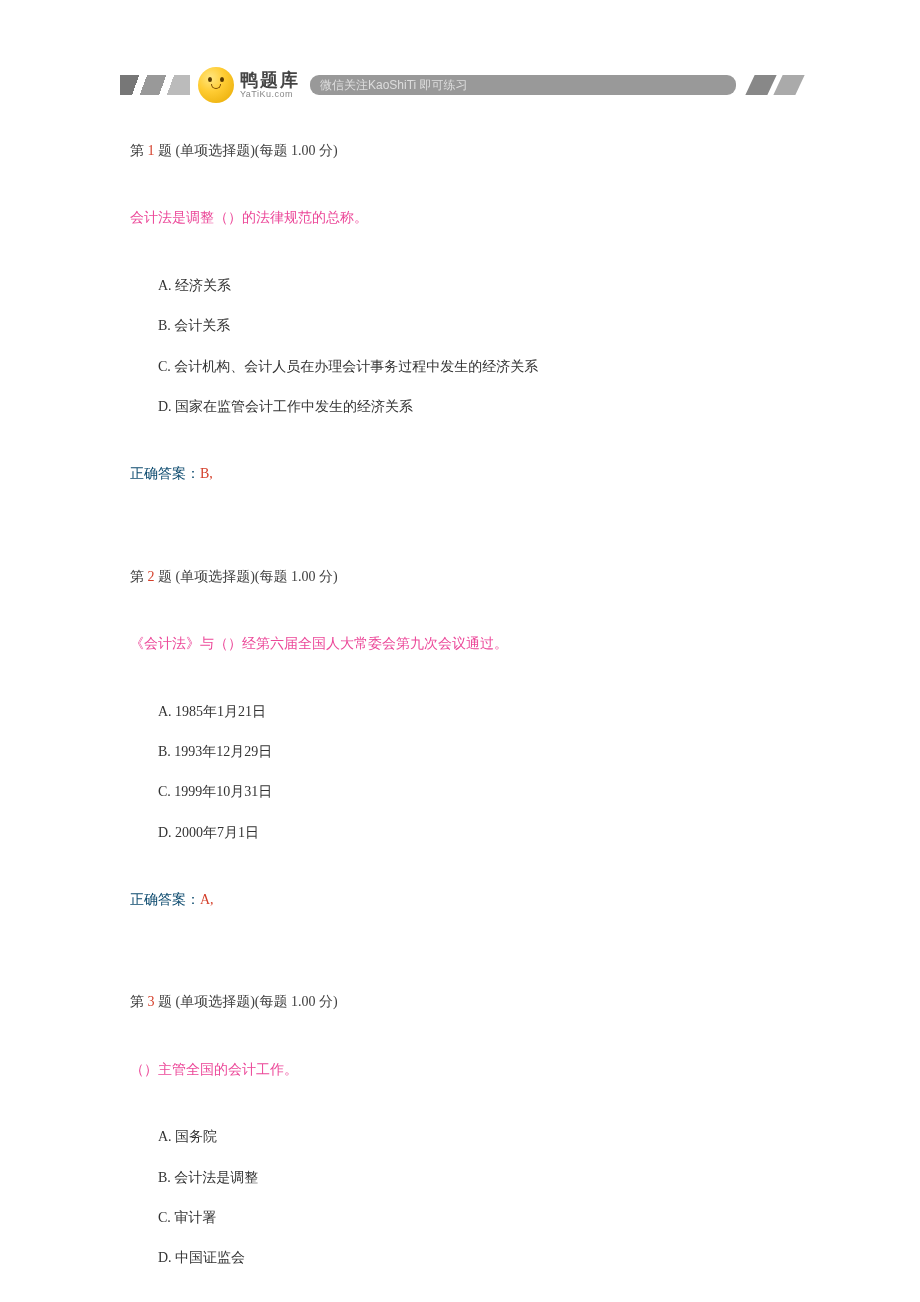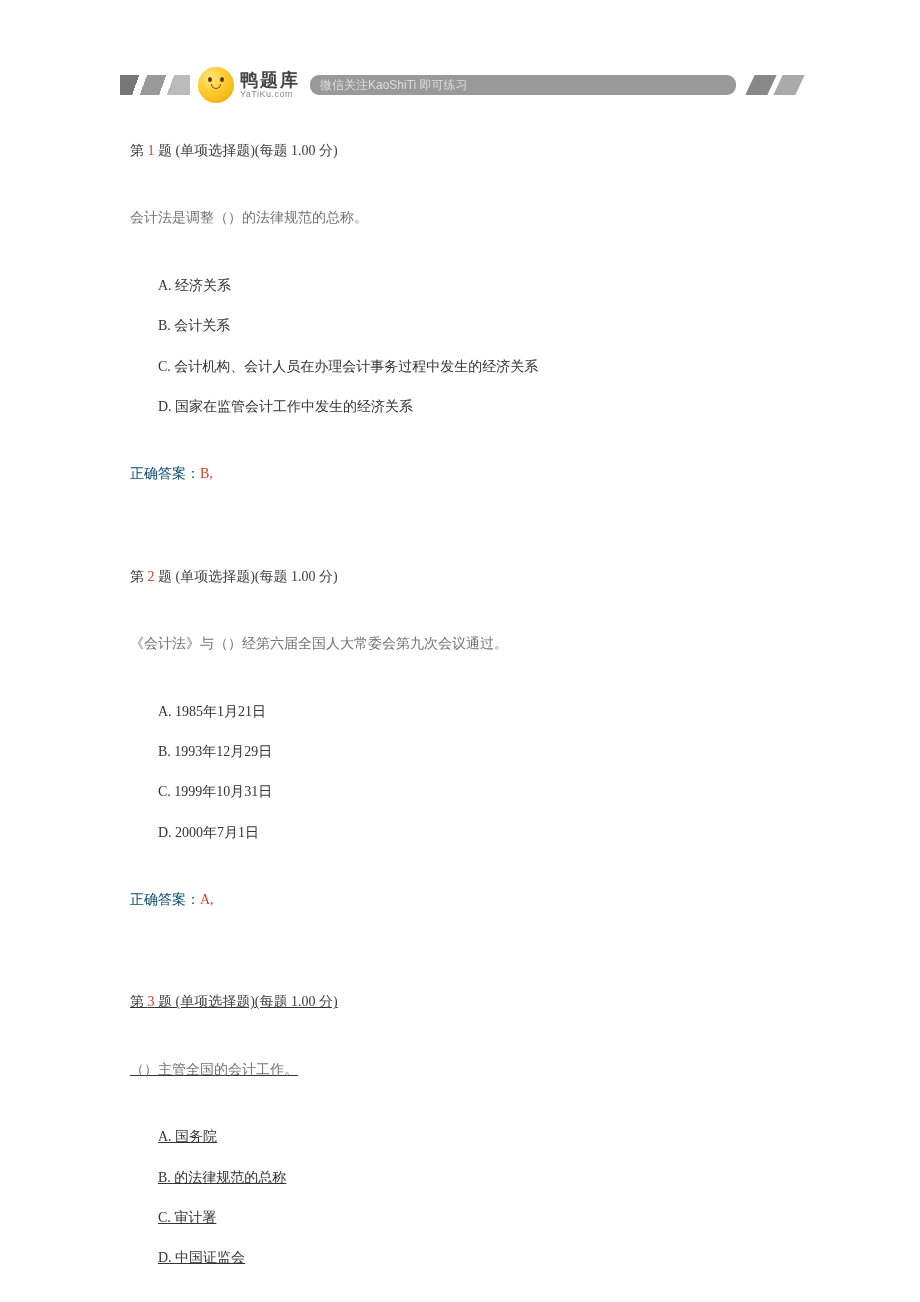--- a/index.html
+++ b/index.html
@@ -120,21 +120,21 @@
       font-size: 14px;
       color: #333;
       margin-bottom: 45px;
       line-height: 1.6;
     }
     .q-header .num-prefix { color: #333; }
     .q-header .num { color: #d43f2a; }
     .q-header .rest { color: #404040; }
     .q-stem {
       font-size: 14px;
-      color: #737373;
+      color: #ec4899;
       margin-bottom: 45px;
       line-height: 1.6;
     }
     .q-options {
       margin-bottom: 45px;
       margin-left: 28px;
     }
     .q-option {
       font-size: 14px;
       color: #333;
@@ -207,28 +207,28 @@
         <div class="q-option">A. 1985年1月21日</div>
         <div class="q-option">B. 1993年12月29日</div>
         <div class="q-option">C. 1999年10月31日</div>
         <div class="q-option">D. 2000年7月1日</div>
       </div>
       <div class="q-answer">
         <span class="ans-label">正确答案：</span><span class="ans-value">A,</span>
       </div>
     </div>
 
-    <div class="question-block" style="margin-bottom:30px;text-decoration:underline;">
+    <div class="question-block" style="margin-bottom:30px;">
       <div class="q-header">
         <span class="num-prefix">第 </span><span class="num">3</span><span class="rest"> 题 (单项选择题)(每题 1.00 分)</span>
       </div>
       <div class="q-stem"> （）主管全国的会计工作。</div>
       <div class="q-options" style="margin-bottom:0;">
         <div class="q-option">A. 国务院</div>
-        <div class="q-option">B. 的法律规范的总称</div>
+        <div class="q-option">B. 会计法是调整</div>
         <div class="q-option">C. 审计署</div>
         <div class="q-option">D. 中国证监会</div>
       </div>
     </div>
 
   </div>
 
   <div class="footer">
     
   </div>

